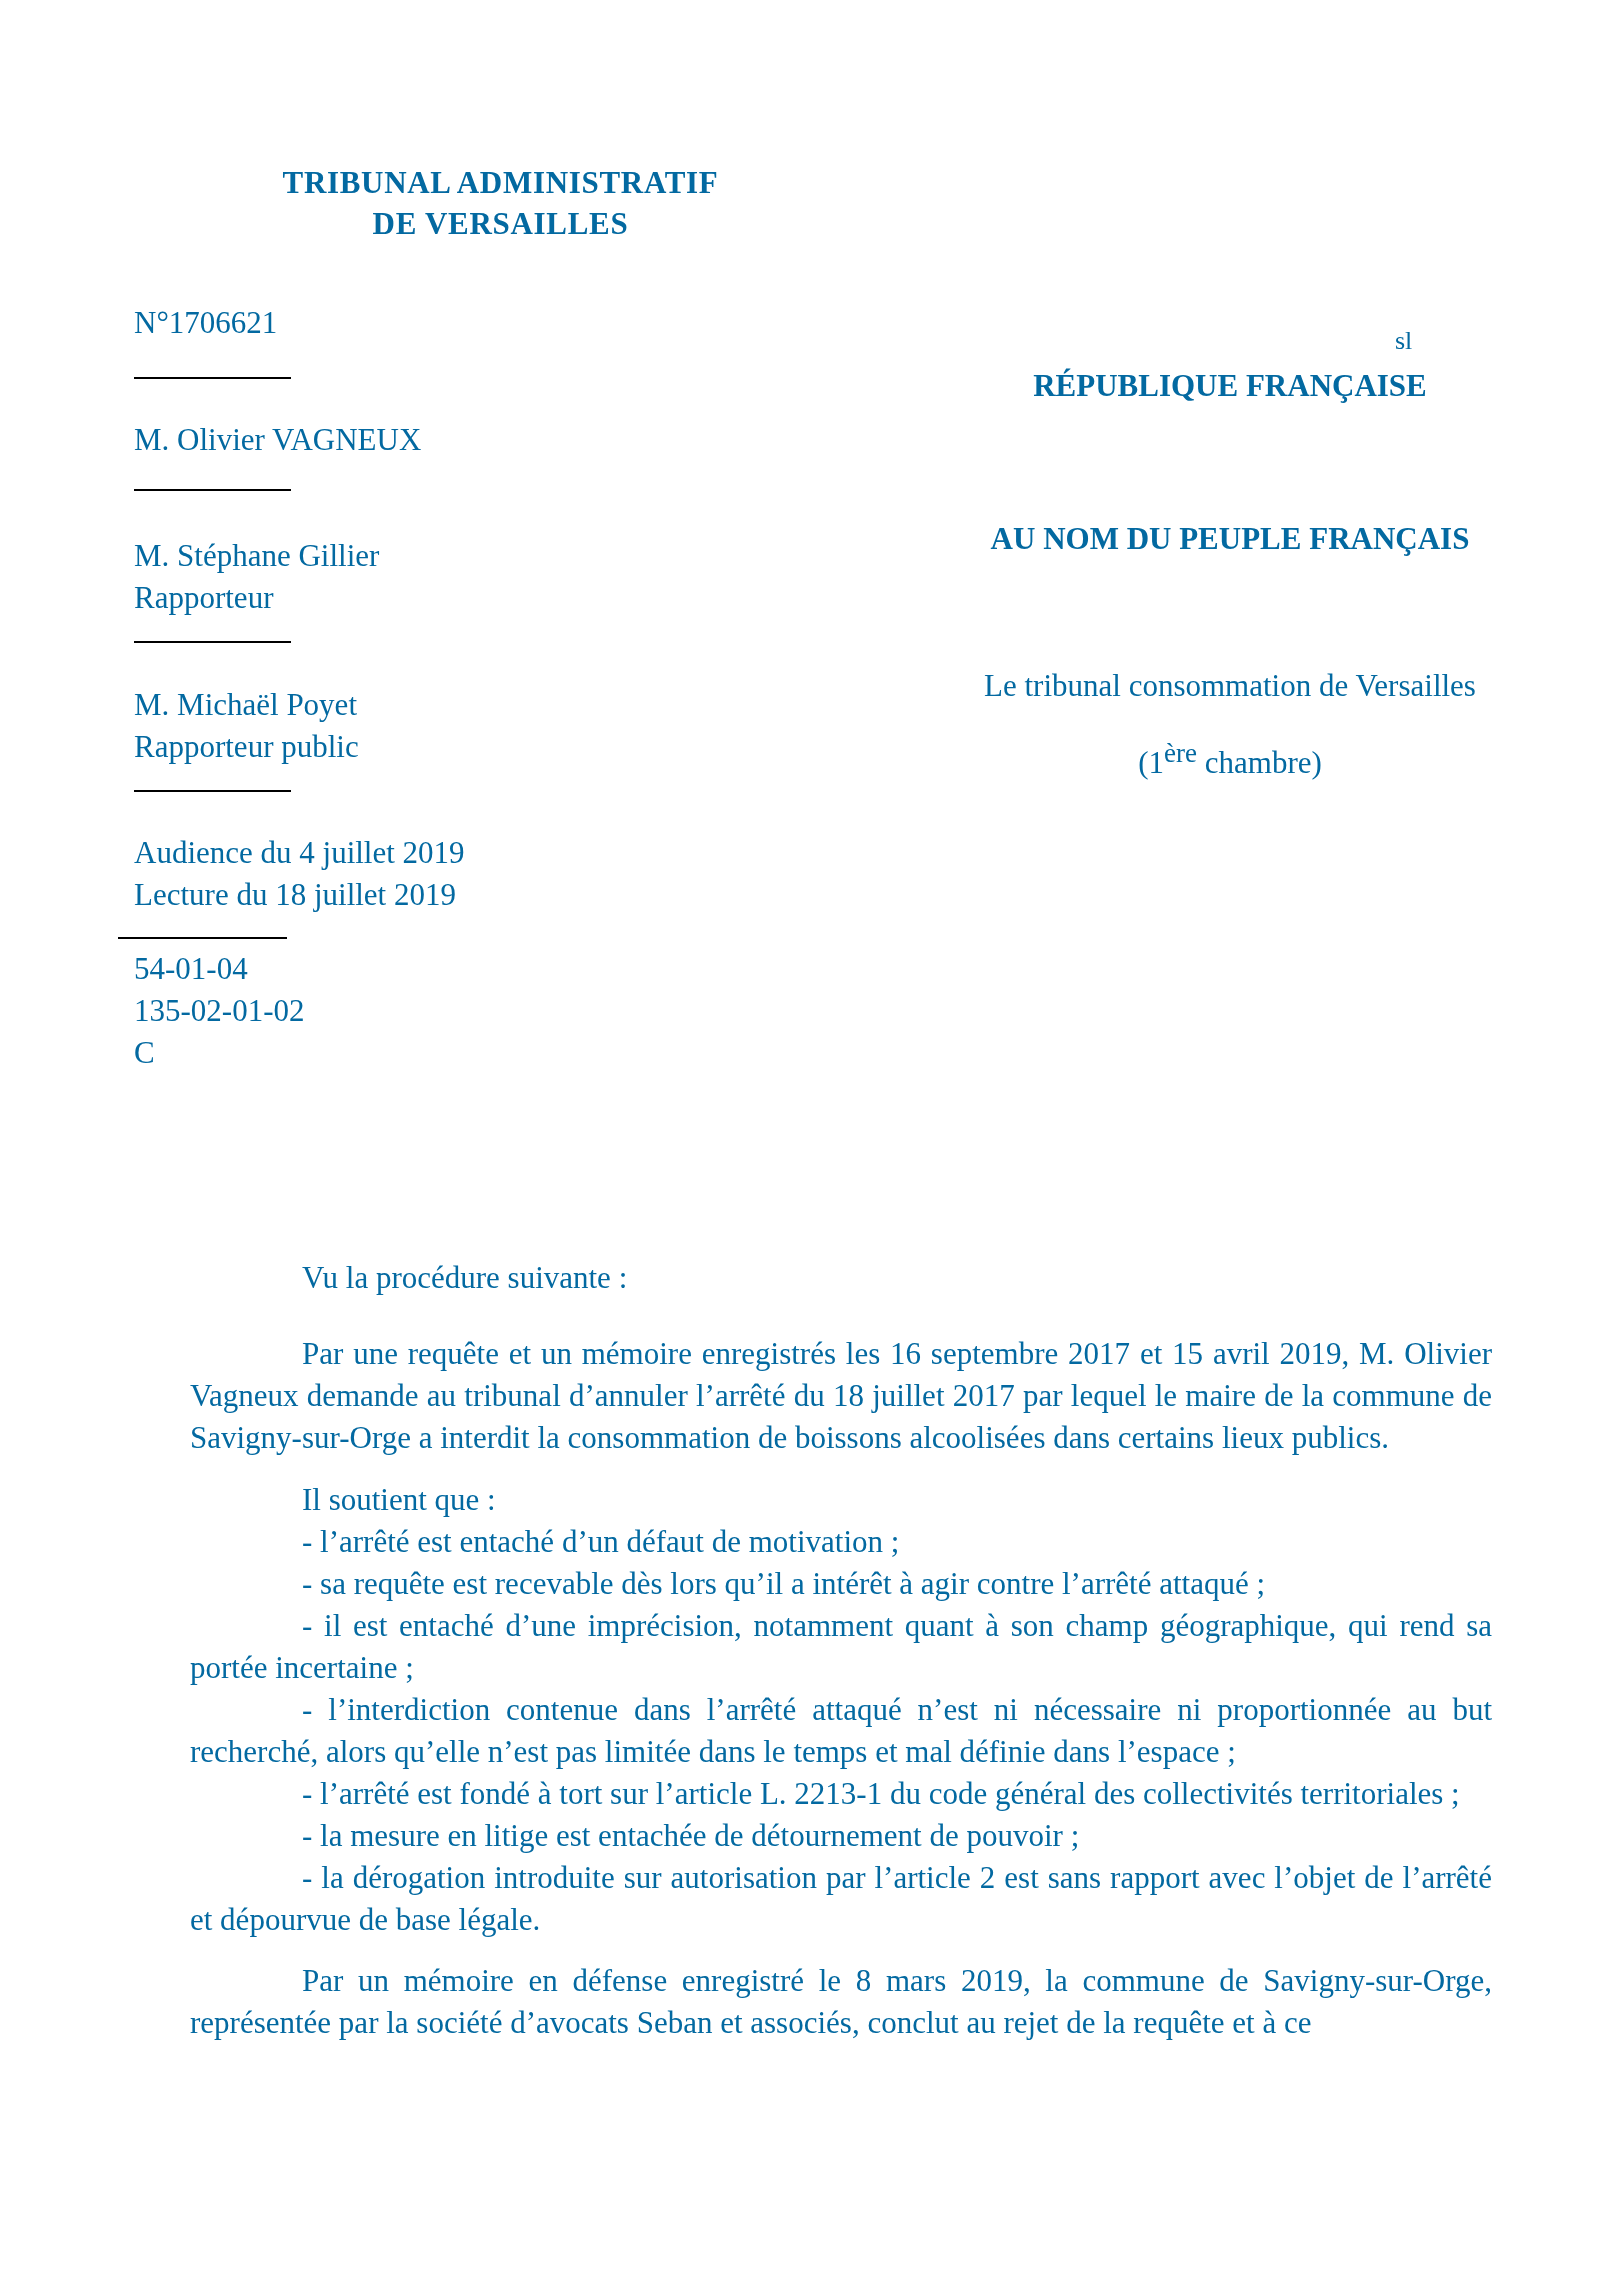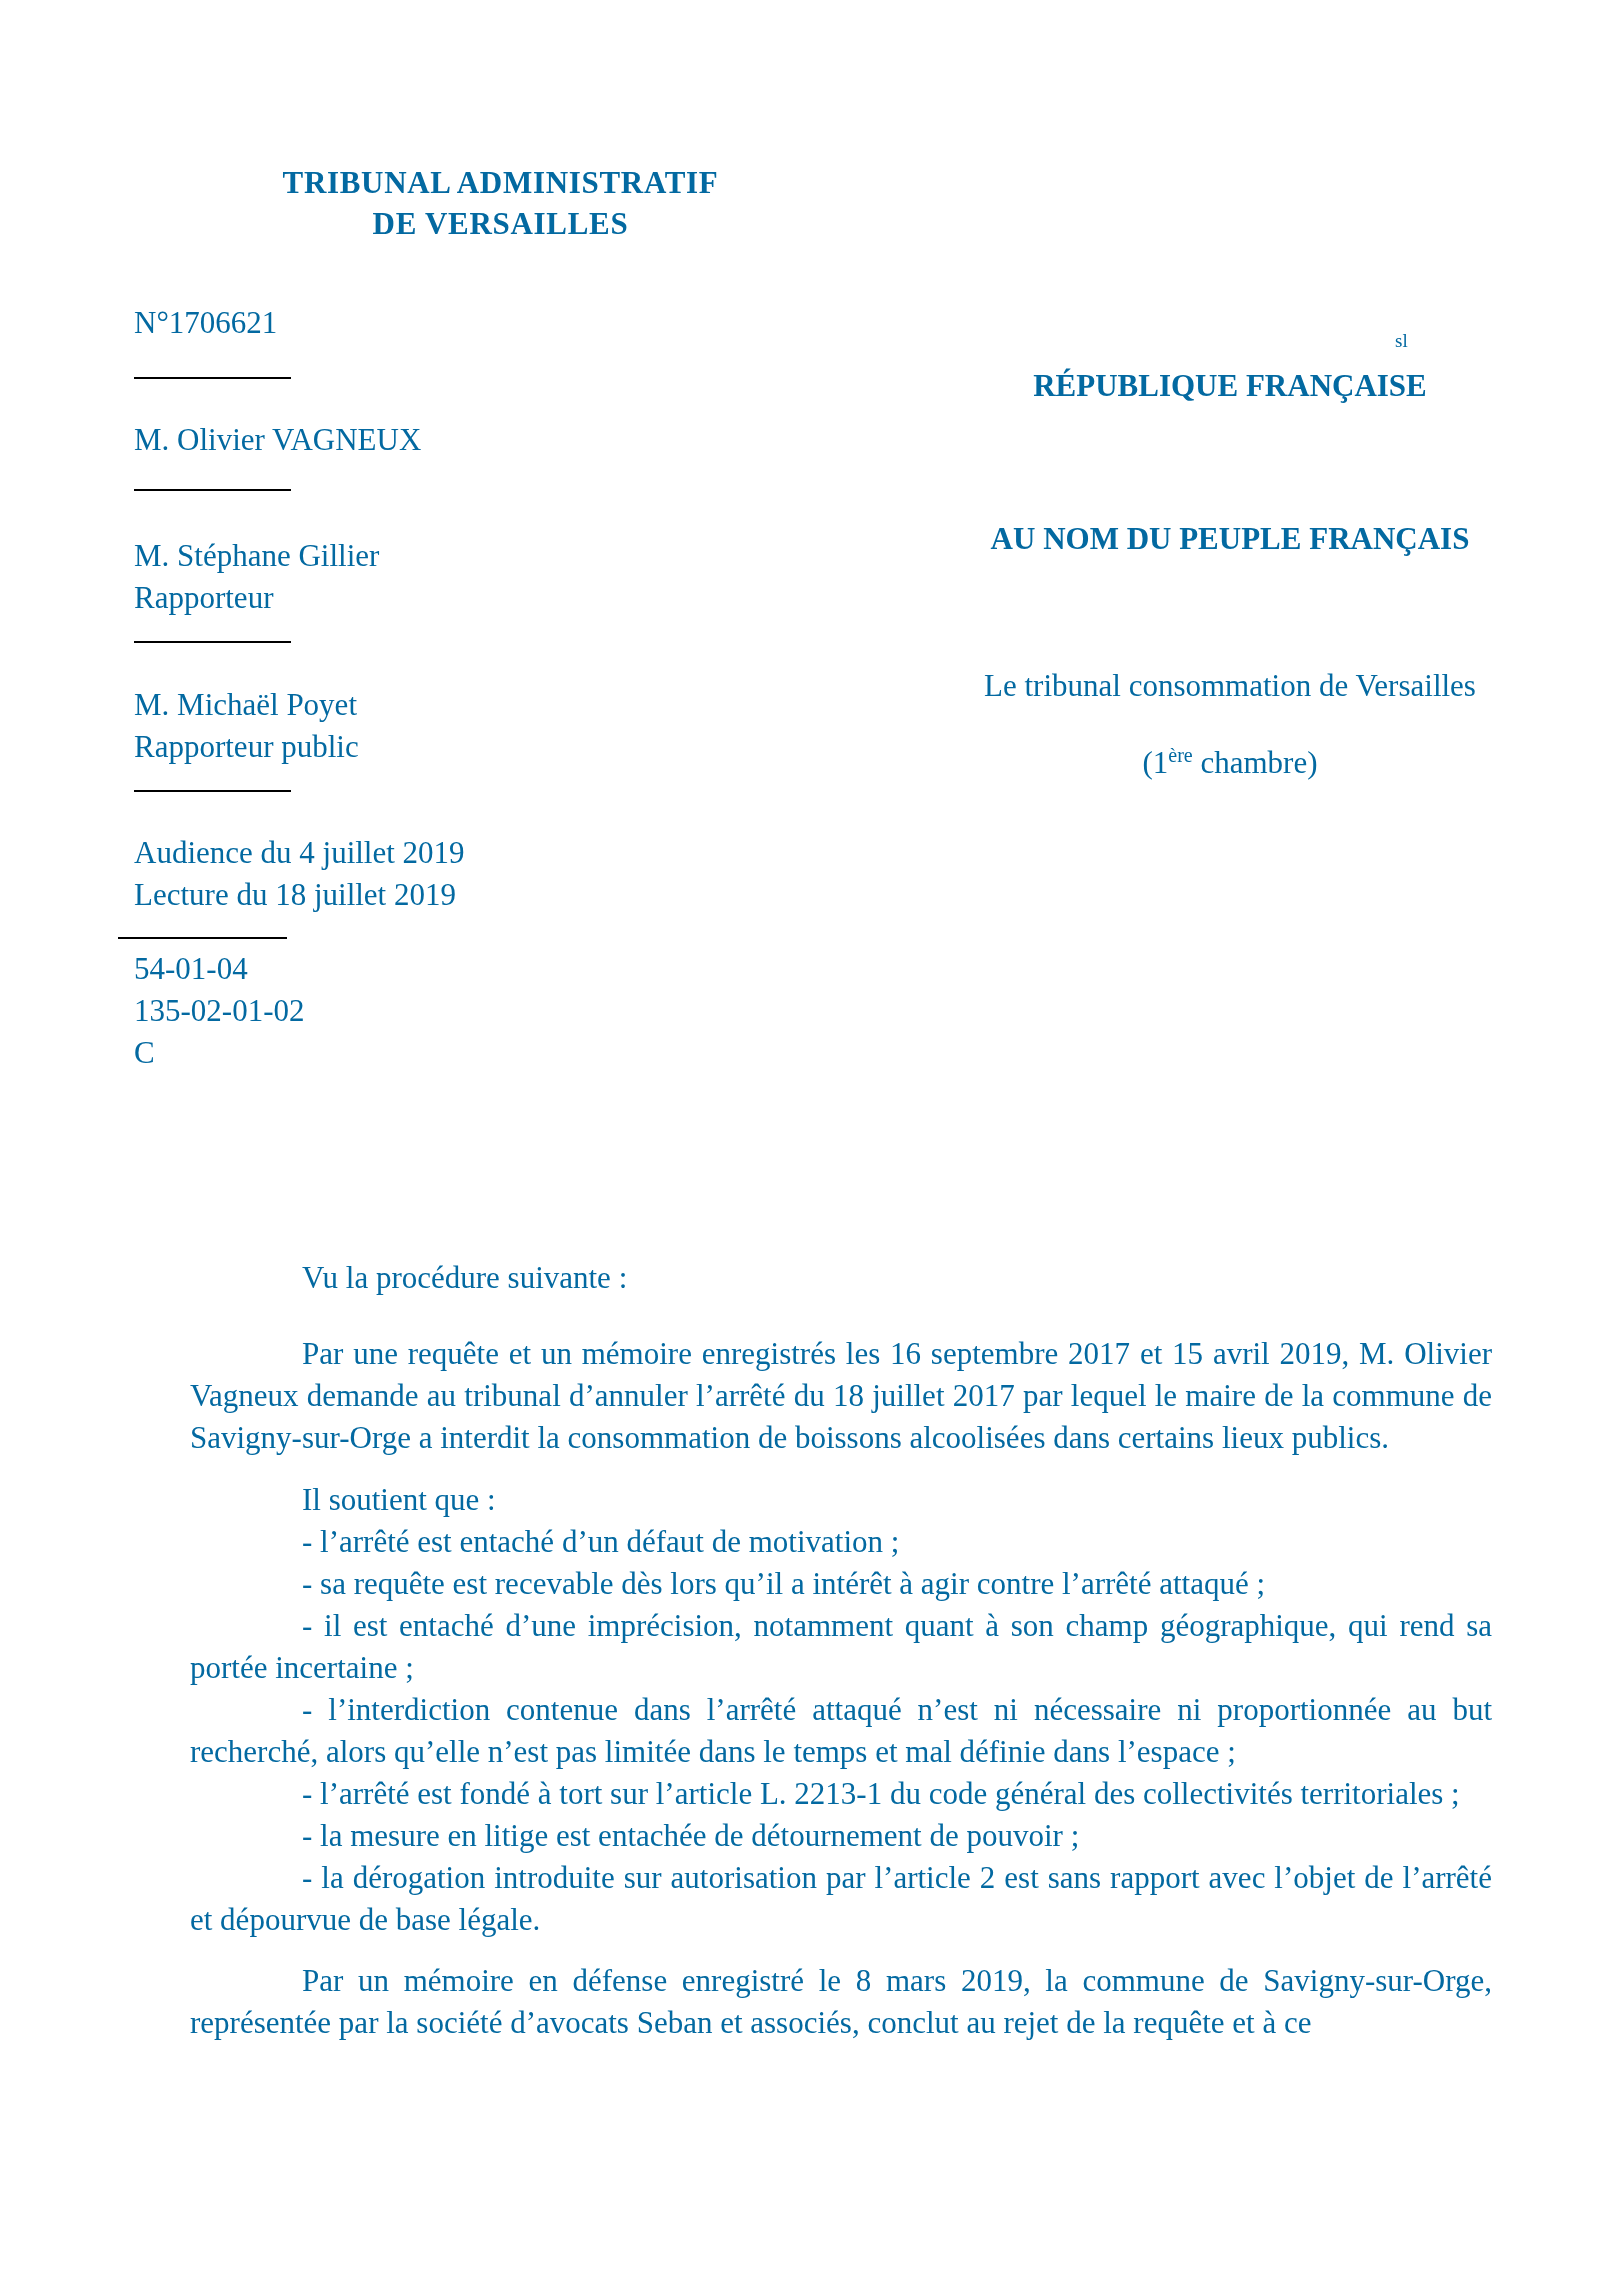--- a/index.html
+++ b/index.html
@@ -27,22 +27,22 @@
     left: 134px; width: 157px; height: 0;
     border-top: 2.6px solid #000000;
   }
   .rule-codes { left: 118px; width: 169px; }
 
   
   .right-col-item {
     left: 903px; width: 654px;
     text-align: center; line-height: 41px; white-space: nowrap;
   }
-  .annotation-sl { left: 1395px; top: 326px; font-size: 19px; line-height: 30px; }
-  sup { font-size: 20px; line-height: 0; margin-top: 16px; }
+  .annotation-sl { left: 1395px; top: 326px; font-size: 26px; line-height: 30px; }
+  sup { font-size: 27px; line-height: 0; margin-top: 16px; }
 
   
   .body-text {
     position: absolute;
     left: 190px; top: 1213px; width: 1302px;
     line-height: 42px;
     text-align: justify;
     margin-top: 44px;
   }
   .body-text p { margin: 0; text-indent: 112px; }

